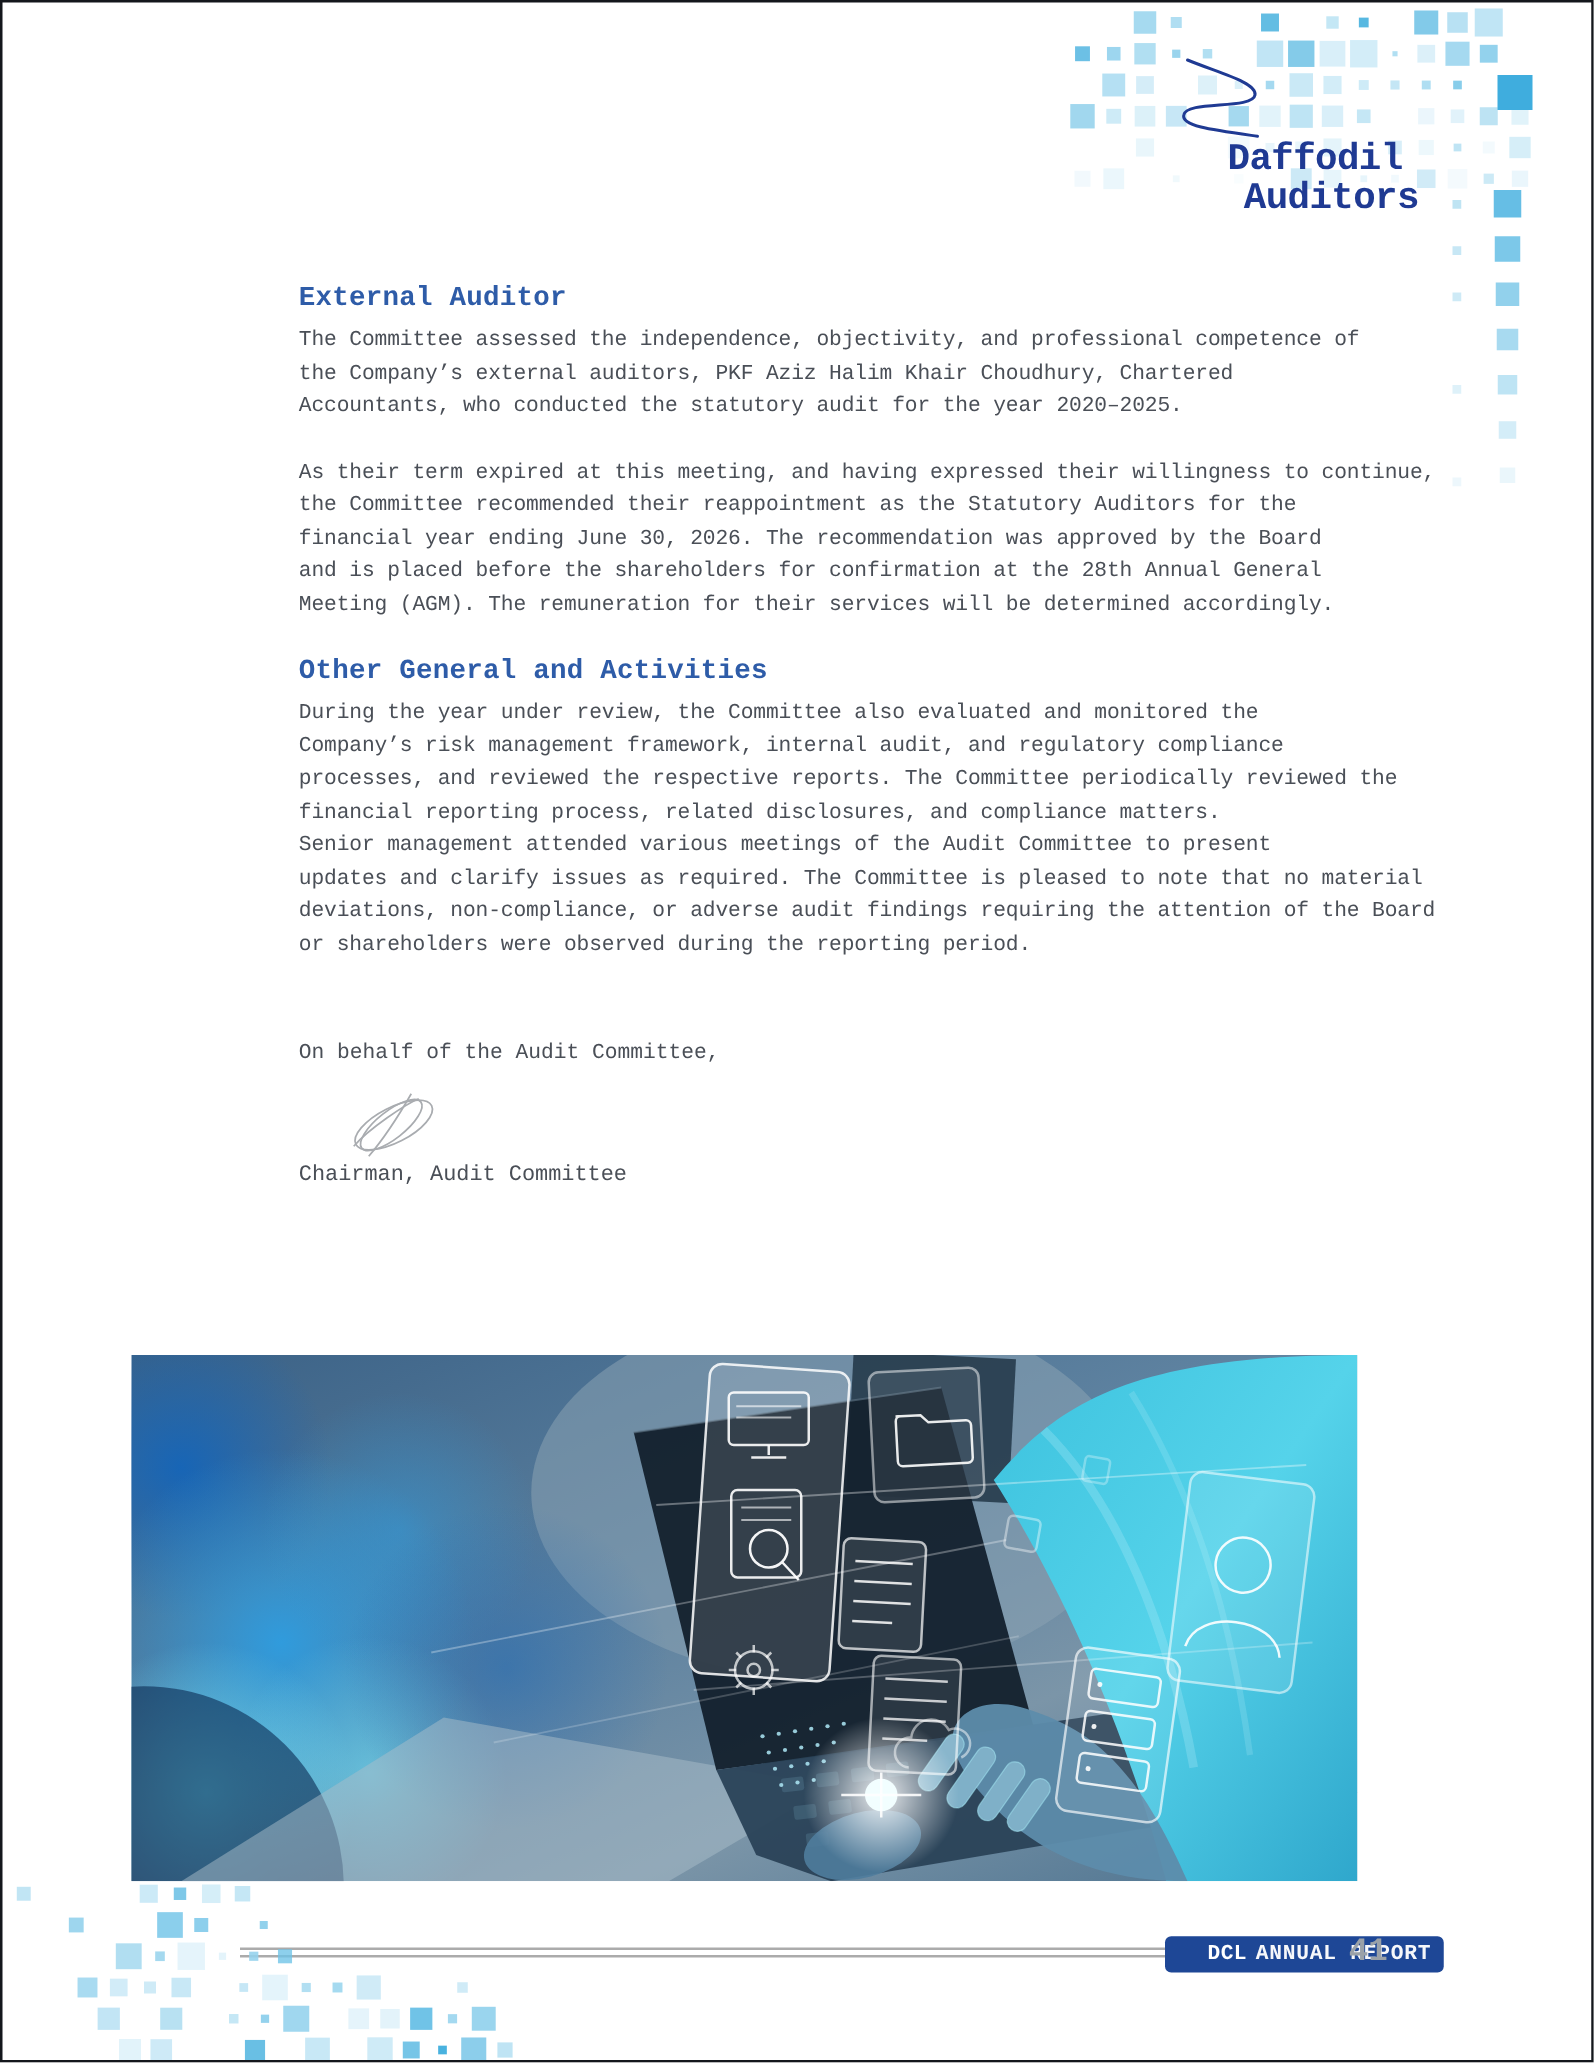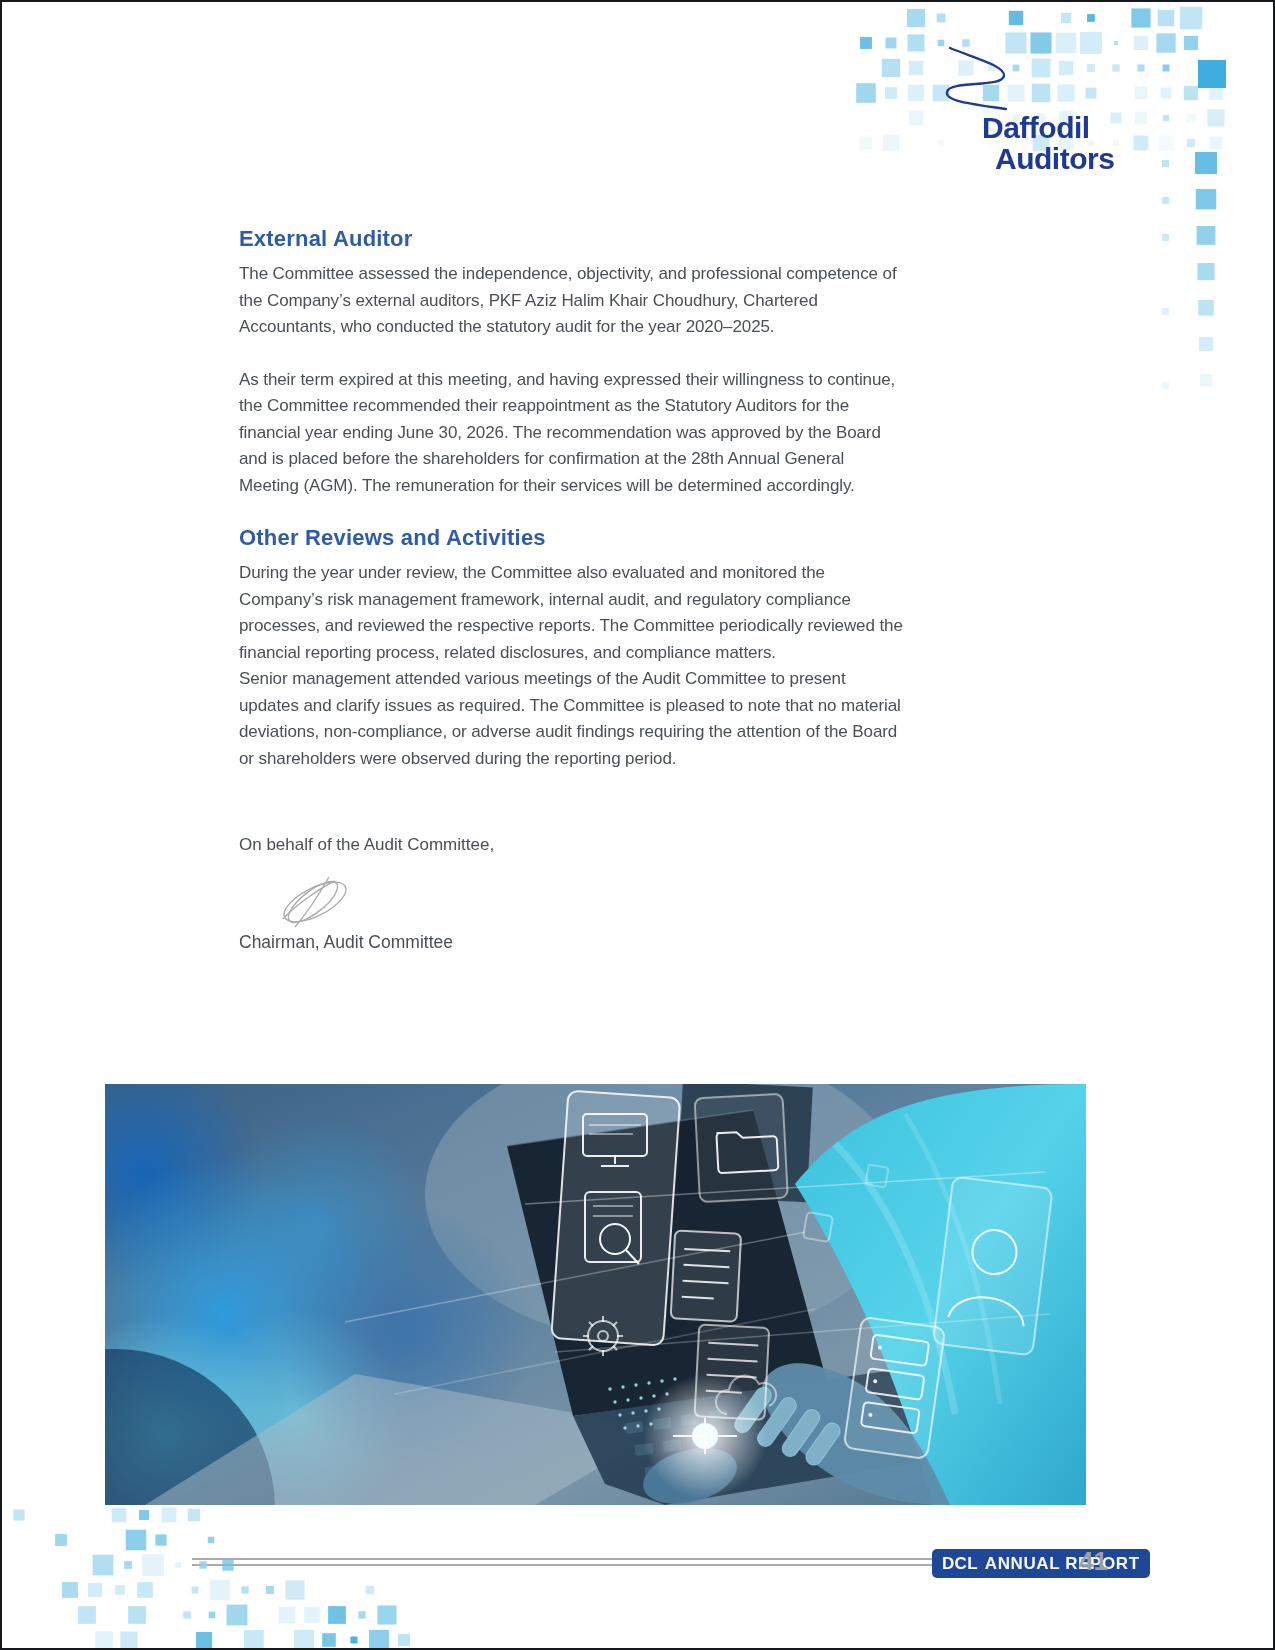--- a/index.html
+++ b/index.html
@@ -1,19 +1,19 @@
 <!DOCTYPE html>
 <html><head>
 <meta charset="utf-8">
 <style>
   html,body{margin:0;padding:0;background:#e8e8e8;}
   .page{
     position:relative; width:1275px; height:1650px; background:#ffffff;
     border:2px solid #14171c; box-sizing:border-box; overflow:hidden;
-    font-family:Liberation Sans, sans-serif;
+    font-family:Liberation Mono, monospace;
   }
   
   .logo{position:absolute; left:930px; top:40px; width:230px; height:140px;}
   .logo-swoosh{position:absolute; left:0; top:0;}
   .logo-line1{position:absolute; left:50px; top:69px; font-size:30px; font-weight:bold;
     color:#1f3a93; letter-spacing:-0.5px; white-space:nowrap;}
   .logo-line2{position:absolute; left:63px; top:100px; font-size:30px; font-weight:bold;
     color:#1f3a93; letter-spacing:-0.5px; white-space:nowrap;}
   
   .content{position:absolute; left:237px; top:224px; width:900px;}
@@ -27,21 +27,21 @@
   .signoff-title,.signoff-company{margin:0; font-size:17.5px; line-height:26px; color:#4a4f57;}
   
   .photo{position:absolute; left:103px; top:1082px; width:981px; height:421px; overflow:hidden;}
   .photo svg{display:block;}
   
   .footer-line{position:absolute; left:190px; top:1556px; width:740px; height:4px;
     border-top:2px solid #ababab; border-bottom:2px solid #ababab;}
   .footer-badge{position:absolute; left:930px; top:1547px; height:29px; padding:0 10px;
     background:#1e4796; border-radius:5px; color:#ffffff; display:flex; align-items:center;
     font-size:17px; letter-spacing:.6px; white-space:nowrap;}
-  .footer-badge .dcl{font-weight:bold; margin-right:7px; letter-spacing:.3px;}
+  .footer-badge .dcl{font-weight:bold; margin-right:7px; letter-spacing:.3px;margin-left:24px;}
   .footer-badge .rest{font-weight:bold; opacity:.96;text-align:right;}
   .page-number{position:absolute; left:1077px; top:1544px; font-size:26px; font-weight:bold; color:#9aa1a8;}
   
   .deco{position:absolute; pointer-events:none;}
   #deco-tr{left:840px; top:0;}
   #deco-bl{left:0; top:1496px;}
 </style>
 </head>
 <body>
 
@@ -142,21 +142,21 @@
     <h2 class="section-heading">External Auditor</h2>
     <p class="body">The Committee assessed the independence, objectivity, and professional competence of
 the Company’s external auditors, PKF Aziz Halim Khair Choudhury, Chartered
 Accountants, who conducted the statutory audit for the year 2020–2025.</p>
     <p class="body">As their term expired at this meeting, and having expressed their willingness to continue,
 the Committee recommended their reappointment as the Statutory Auditors for the
 financial year ending June 30, 2026. The recommendation was approved by the Board
 and is placed before the shareholders for confirmation at the 28th Annual General
 Meeting (AGM). The remuneration for their services will be determined accordingly.</p>
 
-    <h2 class="section-heading second">Other Reviews and Activities</h2>
+    <h2 class="section-heading second">Other General and Activities</h2>
     <p class="body">During the year under review, the Committee also evaluated and monitored the
 Company’s risk management framework, internal audit, and regulatory compliance
 processes, and reviewed the respective reports. The Committee periodically reviewed the
 financial reporting process, related disclosures, and compliance matters.
 Senior management attended various meetings of the Audit Committee to present
 updates and clarify issues as required. The Committee is pleased to note that no material
 deviations, non-compliance, or adverse audit findings requiring the attention of the Board
 or shareholders were observed during the reporting period.</p>
 
     <p class="signoff-intro">On behalf of the Audit Committee,</p>

